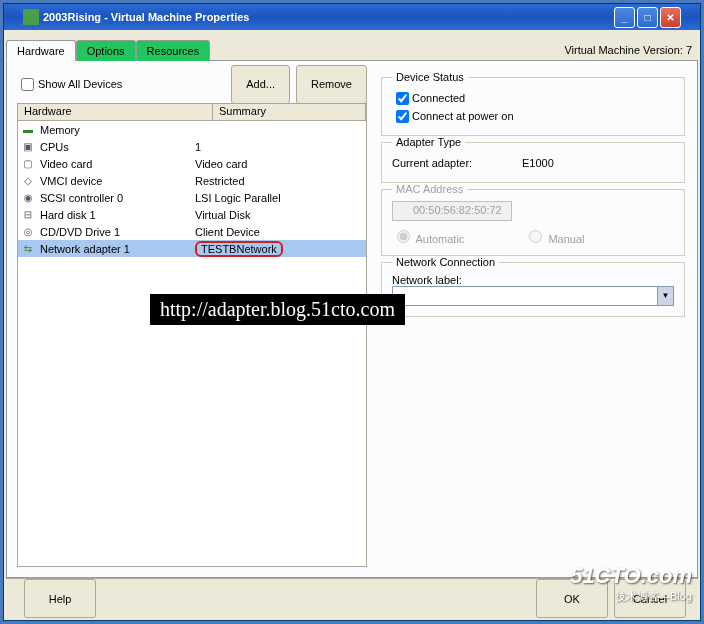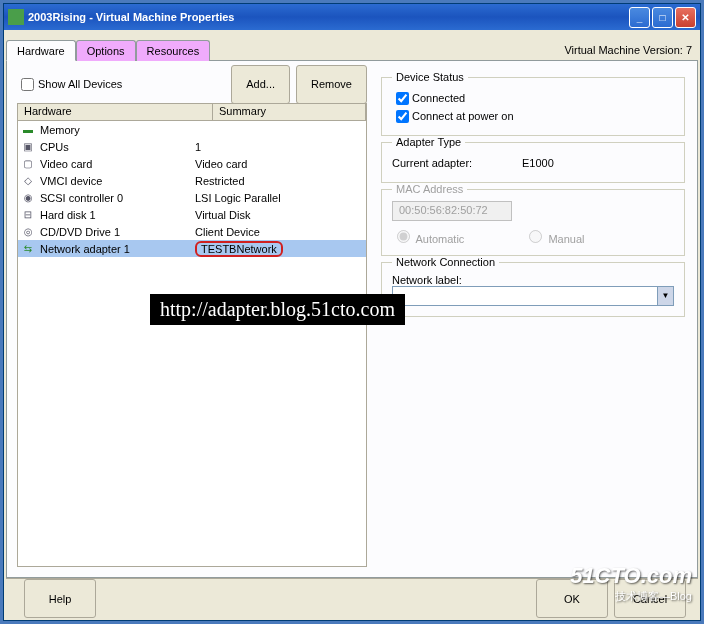--- a/index.html
+++ b/index.html
@@ -1,27 +1,27 @@
 <!DOCTYPE html>
 <html><head>
 <meta charset="utf-8">
 <style>
 * { box-sizing: border-box; font-family: Tahoma, sans-serif; font-size: 11px; }
 body { margin: 0; background: #4a7abc; padding: 3px; width: 704px; height: 624px; overflow: hidden; position: relative; }
 .window { background: #ece9d8; border: 1px solid #003c74; width: 100%; height: 100%; display: flex; flex-direction: column; }
-.titlebar { height: 26px; background: linear-gradient(to bottom, #2b6bd1 0%, #1b54be 50%, #2b6bd1 100%); display: flex; align-items: center; padding: 0 4px; color: white; font-weight: bold; }
+.titlebar { height: 26px; background: linear-gradient(to bottom, #2b6bd1 0%, #1b54be 50%, #2b6bd1 100%); display: flex; align-items: center; padding: 0 19px; color: white; font-weight: bold; }
 .title-icon { width: 16px; height: 16px; margin-right: 4px; background: #4a9e4a; display: inline-block; }
 .title-text { flex: 1; }
 .winbtn { width: 21px; height: 21px; margin-left: 2px; border: 1px solid #fff; border-radius: 3px; display: flex; align-items: center; justify-content: center; color: white; font-weight: bold; font-size: 10px; cursor: pointer; }
 .winbtn.min, .winbtn.max { background: linear-gradient(to bottom, #4a8ae0, #2b6bd1); }
 .winbtn.close { background: linear-gradient(to bottom, #e87060, #c94030); }
 .client { flex: 1; display: flex; flex-direction: column; padding: 2px; }
 .toprow { display: flex; align-items: flex-end; height: 28px; }
 .tabs { display: flex; }
-.tab { padding: 4px 10px 3px; border: 1px solid #919b9c; border-bottom: none; background: #f0abfc; margin-right: 0; border-top-left-radius: 3px; border-top-right-radius: 3px; cursor: pointer; position: relative; top: 1px; }
+.tab { padding: 4px 10px 3px; border: 1px solid #919b9c; border-bottom: none; background: #22c55e; margin-right: 0; border-top-left-radius: 3px; border-top-right-radius: 3px; cursor: pointer; position: relative; top: 1px; }
 .tab.active { background: #fcfcfe; z-index: 2; border-bottom: 1px solid #fcfcfe; }
 .version { margin-left: auto; padding: 0 6px 4px; }
 .tabpage { flex: 1; background: #fcfcfe; border: 1px solid #919b9c; display: flex; padding: 10px; gap: 12px; }
 .leftpane { width: 350px; display: flex; flex-direction: column; }
 .optrow { display: flex; align-items: center; height: 26px; margin-bottom: 6px; }
 .chk { margin-right: 4px; }
 .btn { height: 39px; padding: 12px 14px; background: #ece9d8; border: 1px solid #aca899; border-radius: 3px; cursor: pointer; margin-left: 6px; }
 .listhdr { display: flex; background: #ece9d8; border: 1px solid #aca899; height: 18px; }
 .listhdr div { padding: 1px 6px; border-right: 1px solid #aca899; }
 .col-hw { width: 195px; }
@@ -31,21 +31,21 @@
 .row.sel { background: #a8c8f0; }
 .row .ico { width: 16px; height: 14px; display: inline-flex; align-items: center; justify-content: center; margin-right: 4px; font-size: 10px; }
 .row .hw { width: 175px; display: flex; align-items: center; }
 .row .sum { flex: 1; }
 .redbox { border: 2px solid #d02020; border-radius: 6px; padding: 0 4px; display: inline-block; }
 .rightpane { flex: 1; display: flex; flex-direction: column; gap: 0; }
 fieldset { border: 1px solid #d0d0bf; padding: 6px 10px 10px; }
 legend { padding: 0 4px; }
 .field-row { display: flex; align-items: center; height: 18px; }
 .lbl { width: 130px; }
-.txtbox { width: 120px; height: 20px; border: 1px solid #c0c0c0; background: #f0f0f0; color: #a0a0a0; padding: 2px 6px; }
+.txtbox { width: 120px; height: 20px; border: 1px solid #c0c0c0; background: #f0f0f0; color: #a0a0a0; padding: 2px 20px; }
 .radio-row { display: flex; gap: 60px; color: #a0a0a0; margin-top: 6px; }
 .combo { width: 100%; height: 20px; border: 1px solid #7f9db9; background: white; display: flex; align-items: center; }
 .combo-arrow { width: 16px; height: 18px; background: #cdd6e8; border-left: 1px solid #7f9db9; margin-left: auto; text-align: center; font-size: 8px; line-height: 18px; }
 .btnbar { height: 40px; border-top: 1px solid #aca899; padding: 8px 12px; display: flex; align-items: center; }
 .btnbar .btn { width: 72px; }
 .watermark { position: absolute; top: 294px; left: 150px; background: black; color: white; font-family: Georgia, serif; font-size: 20px; padding: 4px 10px; z-index: 100; }
 .logo51 { position: absolute; bottom: 20px; right: 12px; color: white; text-shadow: 1px 1px 2px rgba(0,0,0,0.6); z-index: 100; text-align: right; }
 .logo51 .big { font-size: 22px; font-weight: bold; font-style: italic; }
 .logo51 .sm { font-size: 11px; }
 </style>

